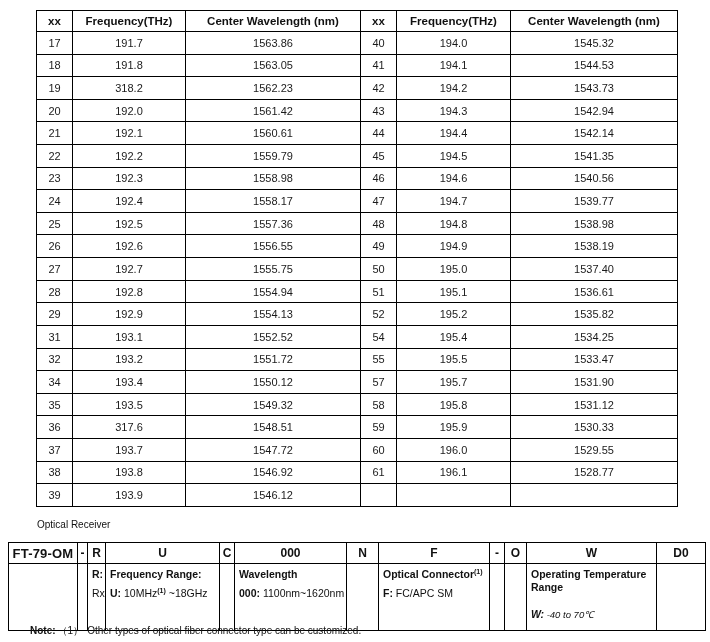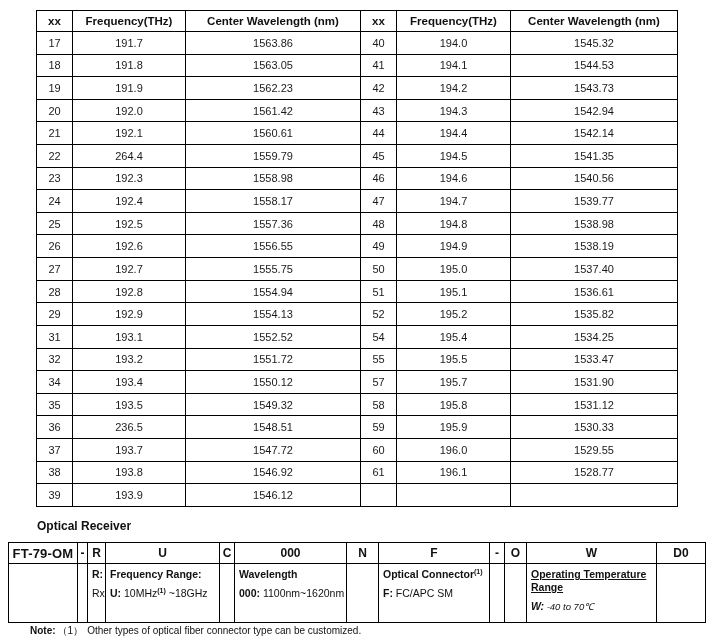--- a/index.html
+++ b/index.html
@@ -35,22 +35,22 @@
     font-weight: bold;
     font-size: 11.5px;
     height: 21px;
     color: #111;
   }
 
   
   .section-title {
     position: absolute;
     left: 37px; top: 519px;
-    font-size: 12px;
-    font-weight: bold;
+    font-size: 10px;
+    font-weight: normal;
     color: #111;
     text-align: center;
   }
 
   
   table.order {
     position: absolute;
     left: 8px; top: 542px;
     width: 697px;
     border-collapse: collapse;
@@ -73,21 +73,21 @@
   }
   table.order th.partno { font-size: 13px; letter-spacing: 0.2px; }
   table.order td.obody {
     height: 52px;
     font-size: 10.5px;
     text-align: left;
     padding: 4px 3px 2px 4px;
     color: #111;
   }
   .oline { margin-bottom: 7px; line-height: 12px; white-space: nowrap; }
-  .oline-wrap { margin-bottom: 6px; line-height: 13px; white-space: normal; text-decoration: underline; }
+  .oline-wrap { margin-bottom: 14px; line-height: 13px; white-space: normal; }
   .b { font-weight: bold; }
   .small-val { font-size: 9.5px; font-style: italic; }
   sup.fn {
     font-size: 7px;
     vertical-align: super;
     line-height: 0;
     font-weight: bold;
   }
 
   
@@ -134,21 +134,21 @@
       <tr>
         <td>18</td>
         <td>191.8</td>
         <td>1563.05</td>
         <td>41</td>
         <td>194.1</td>
         <td>1544.53</td>
       </tr>
       <tr>
         <td>19</td>
-        <td>191.9</td>
+        <td>318.2</td>
         <td>1562.23</td>
         <td>42</td>
         <td>194.2</td>
         <td>1543.73</td>
       </tr>
       <tr>
         <td>20</td>
         <td>192.0</td>
         <td>1561.42</td>
         <td>43</td>
@@ -158,21 +158,21 @@
       <tr>
         <td>21</td>
         <td>192.1</td>
         <td>1560.61</td>
         <td>44</td>
         <td>194.4</td>
         <td>1542.14</td>
       </tr>
       <tr>
         <td>22</td>
-        <td>264.4</td>
+        <td>192.2</td>
         <td>1559.79</td>
         <td>45</td>
         <td>194.5</td>
         <td>1541.35</td>
       </tr>
       <tr>
         <td>23</td>
         <td>192.3</td>
         <td>1558.98</td>
         <td>46</td>
@@ -254,21 +254,21 @@
       <tr>
         <td>35</td>
         <td>193.5</td>
         <td>1549.32</td>
         <td>58</td>
         <td>195.8</td>
         <td>1531.12</td>
       </tr>
       <tr>
         <td>36</td>
-        <td>236.5</td>
+        <td>317.6</td>
         <td>1548.51</td>
         <td>59</td>
         <td>195.9</td>
         <td>1530.33</td>
       </tr>
       <tr>
         <td>37</td>
         <td>193.7</td>
         <td>1547.72</td>
         <td>60</td>

